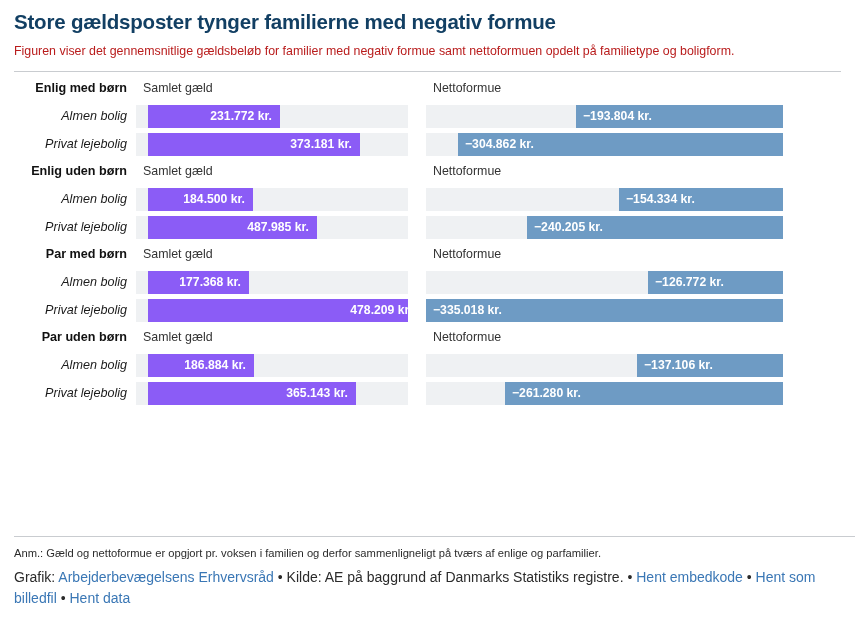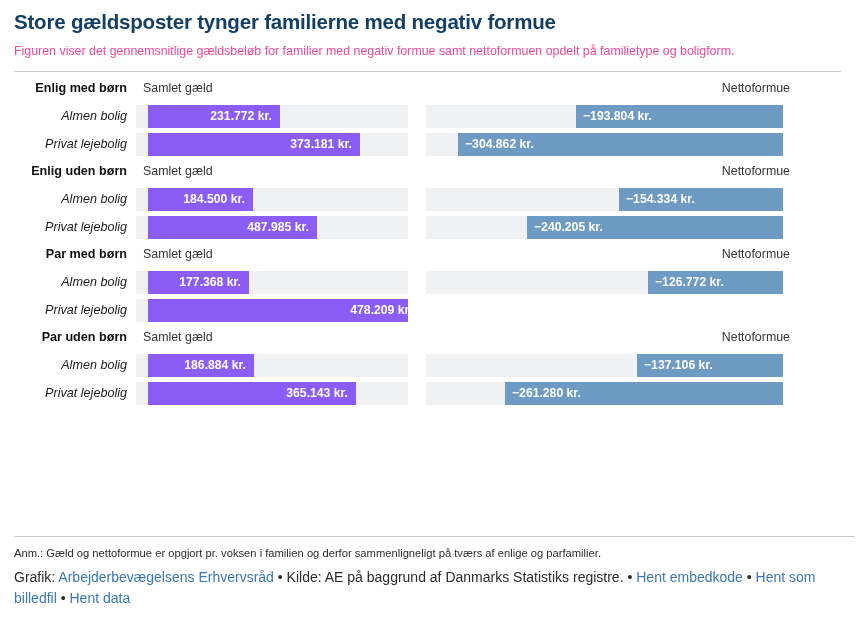--- a/index.html
+++ b/index.html
@@ -26,21 +26,21 @@
   .title {
     font-size: 20.5px;
     font-weight: bold;
     color: #123f63;
     letter-spacing: -0.2px;
     padding-top: 10px;
     line-height: 1.2;
   }
   .subtitle {
     font-size: 12.4px;
-    color: #ec4899;
+    color: #b91c1c;
     line-height: 1.45;
     margin-top: 8px;
     max-width: 790px;
   }
   .header-rule {
     border-bottom: 1px solid #c9ccd0;
     margin-top: 10px;
   }
 
   
@@ -77,21 +77,20 @@
     flex: 0 0 272px;
     margin-left: 7px;
   }
   .spacer {
     width: 18px;
     flex: 0 0 18px;
   }
   .panel-right {
     width: 357px;
     flex: 0 0 357px;
-    text-align: right;
   }
 
   .row {
     display: flex;
     align-items: center;
     height: 25px;
     margin-top: 3px;
   }
   .row .label-col {
     color: #1b1b1b;
@@ -270,20 +269,25 @@
           </div>
         </div>
         <div class="row">
           <div class="label-col">Privat lejebolig</div>
           <div class="track left">
             <div class="bar debt" style="width:272px">
               <span class="bar-value">478.209 kr.</span>
             </div>
           </div>
           <div class="spacer"></div>
+          <div class="track right">
+            <div class="bar net" style="width:357px">
+              <span class="bar-value">−335.018 kr.</span>
+            </div>
+          </div>
         </div>
       </div>
       <div class="group">
         <div class="group-head">
           <div class="label-col">Par uden børn</div>
           <div class="panel-left panel-head-left">Samlet gæld</div>
           <div class="spacer"></div>
           <div class="panel-right panel-head-right">Nettoformue</div>
         </div>
         <div class="row">

